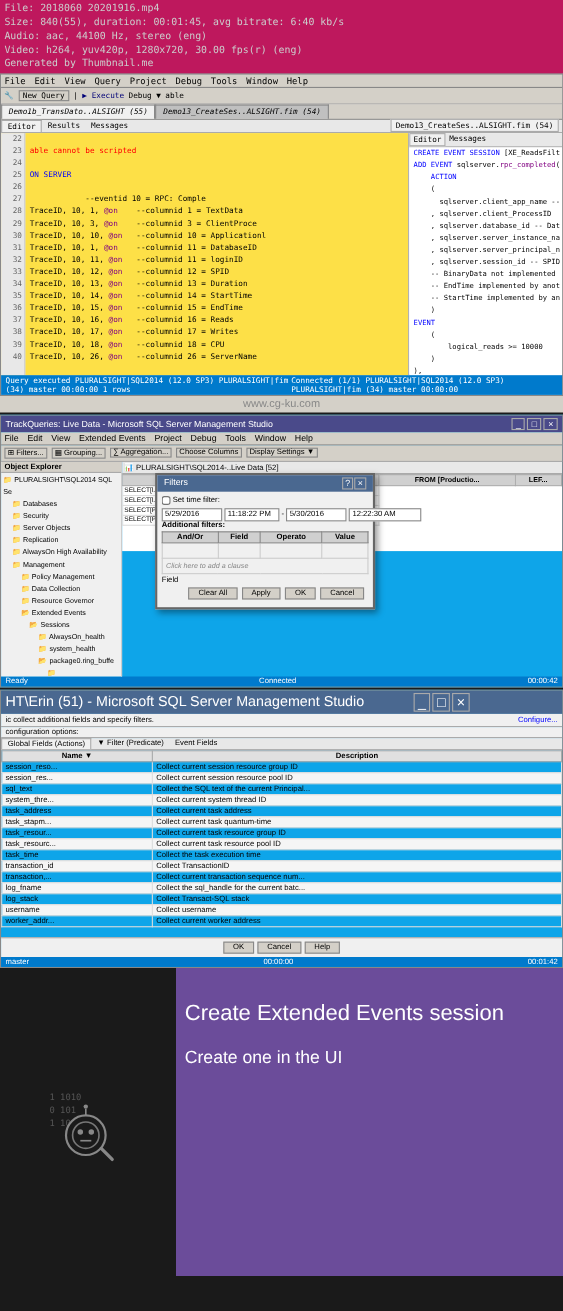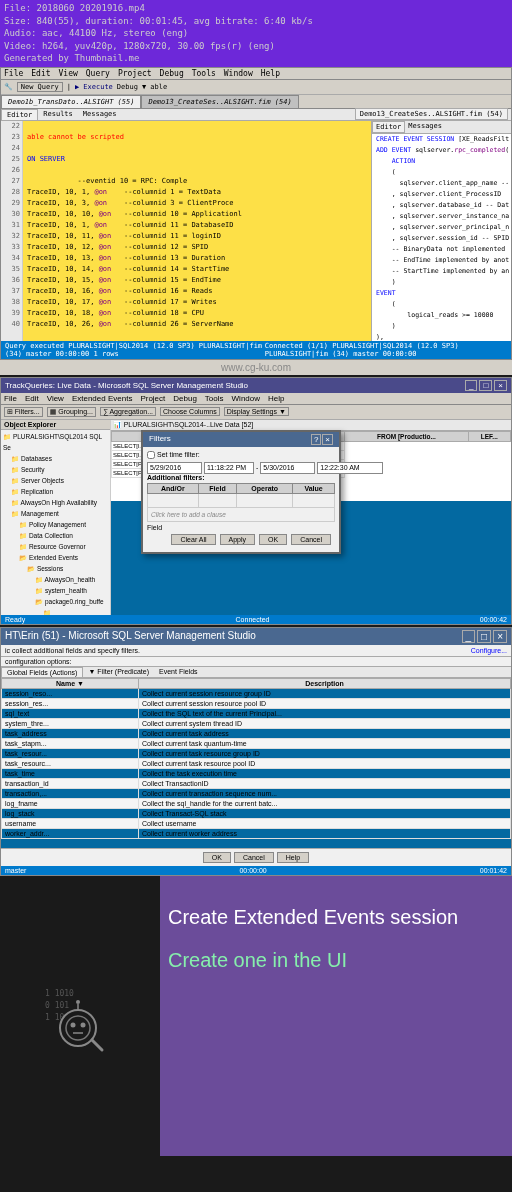--- a/index.html
+++ b/index.html
@@ -5,21 +5,21 @@
     * { margin: 0; padding: 0; box-sizing: border-box; }
     body {
       width: 512px;
       min-height: 1192px;
       background: #1a1a1a;
       font-family: Arial, sans-serif;
       overflow-x: hidden;
     }
 
     .file-info-bar {
-      background: #6d28d9;
+      background: #be185d;
       color: #ccc;
       font-size: 9px;
       padding: 2px 4px;
       font-family: monospace;
       line-height: 1.4;
     }
 
     
     .ssms-window {
       background: #f0f0f0;
@@ -97,21 +97,21 @@
       background: #007acc;
       color: #fff;
       font-size: 7px;
       padding: 1px 4px;
       display: flex;
       justify-content: space-between;
     }
 
     
     .ssms-window2 {
-      background: #0369a1;
+      background: #0ea5e9;
       border: 1px solid #888;
       margin-top: 2px;
     }
 
     .ssms-window2-header {
       background: #4a4a8a;
       color: #fff;
       font-size: 8px;
       padding: 2px 4px;
       display: flex;
@@ -575,21 +575,21 @@
   </div>
 
   <div class="ssms-status-bar">
     <span>Ready</span>
     <span>Connected</span>
     <span>00:00:42</span>
   </div>
 </div>
 
 <div class="ssms-window2">
-  <div style="background:#4a6890;color:#fff;font-size:10px;padding:2px 4px;display:flex;justify-content:space-between;gap:45px;">
+  <div style="background:#4a6890;color:#fff;font-size:13px;padding:2px 4px;display:flex;gap:45px;">
     <span>HT\Erin (51) - Microsoft SQL Server Management Studio</span>
     <div style="display:flex;gap:2px;">
       <span style="border:1px solid #aaa;padding:0 3px;cursor:pointer;">_</span>
       <span style="border:1px solid #aaa;padding:0 3px;cursor:pointer;">□</span>
       <span style="border:1px solid #aaa;padding:0 3px;cursor:pointer;">×</span>
     </div>
   </div>
 
   <div style="background:#f0f0f0;padding:2px 4px;font-size:7px;display:flex;justify-content:space-between;border-bottom:1px solid #aaa;">
     <span>ic collect additional fields and specify filters.</span>
@@ -712,21 +712,21 @@
 
       <line x1="52" y1="64" x2="62" y2="74" stroke="#888" stroke-width="3" stroke-linecap="round"></line>
 
       <line x1="33" y1="57" x2="43" y2="57" stroke="#888" stroke-width="1.5"></line>
     </svg>
   </div>
 
   <div class="dark-section-right">
     <div>
       <div style="color:#fff;font-size:20px;font-weight:300;margin-bottom:20px;">Create Extended Events session</div>
-      <div style="color:#86efac;font-size:20px;font-weight:300;">Create one in the UI</div>
+      <div style="color:#ffffff;font-size:16px;font-weight:300;">Create one in the UI</div>
     </div>
   </div>
 </div>
 
 <div class="bottom-dark-section">
 
   <div class="bottom-left">
     
   </div>
 

